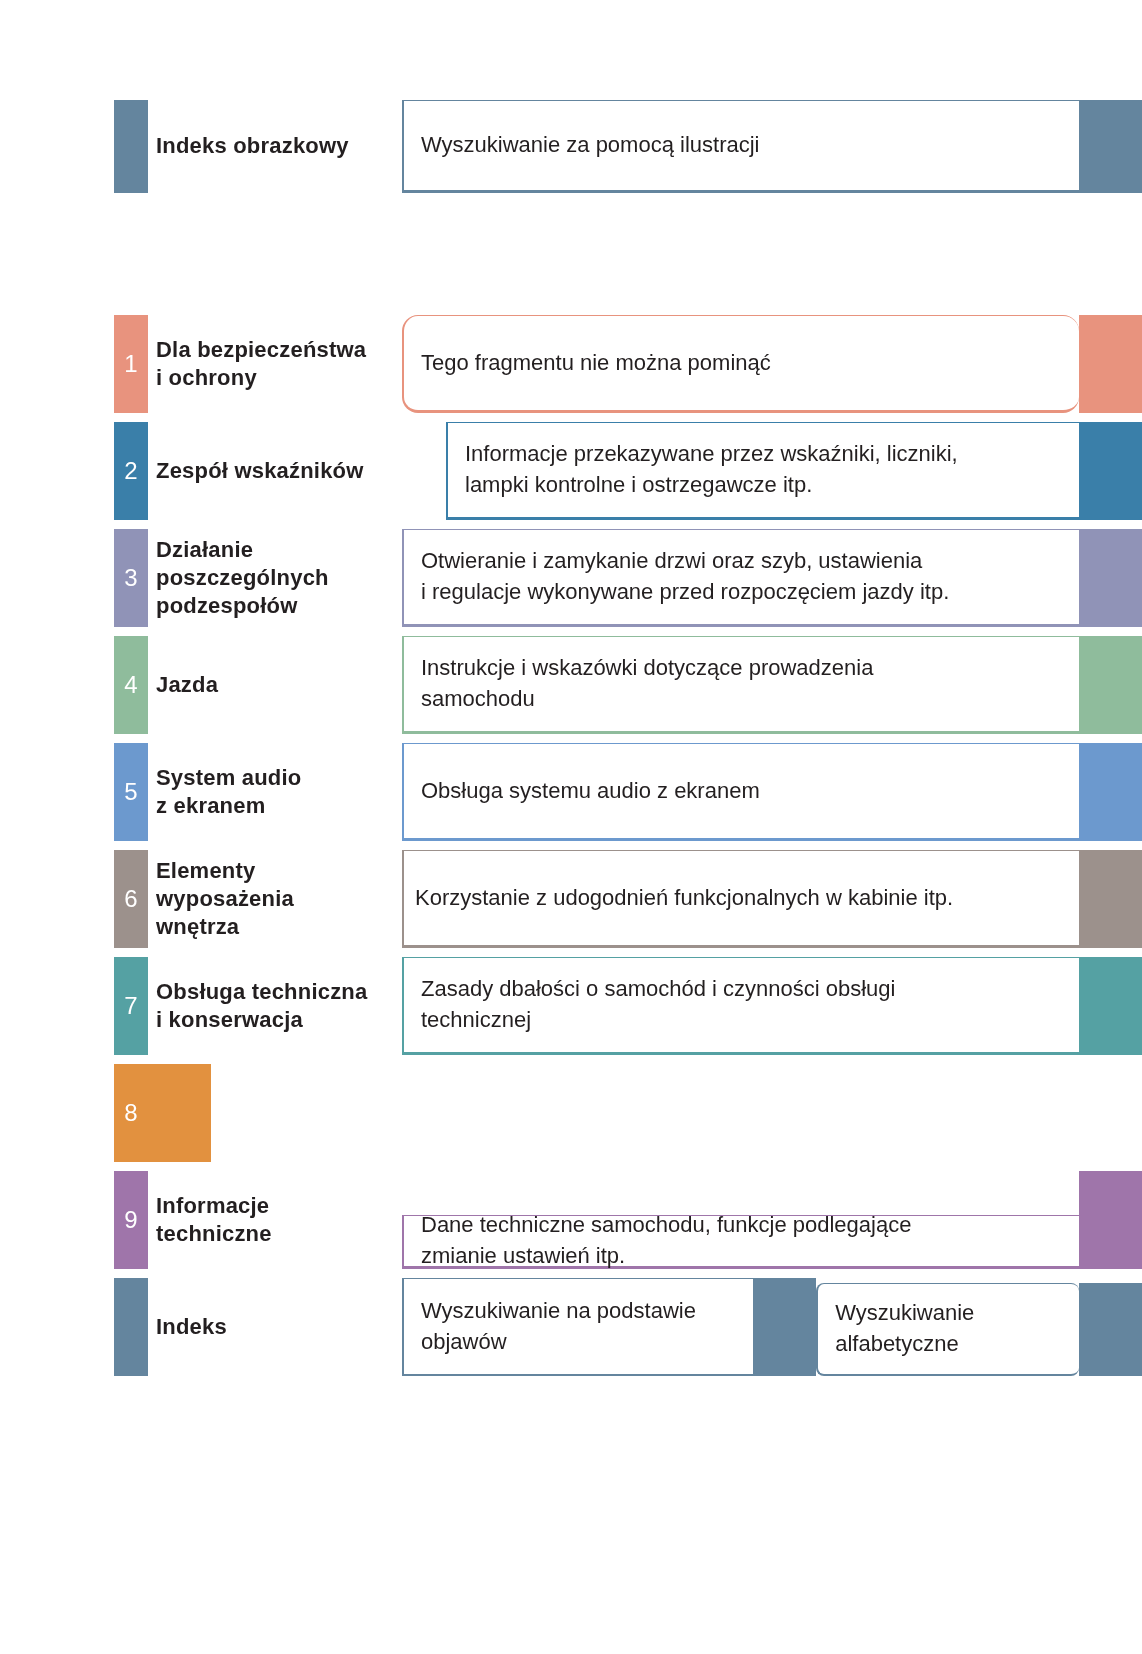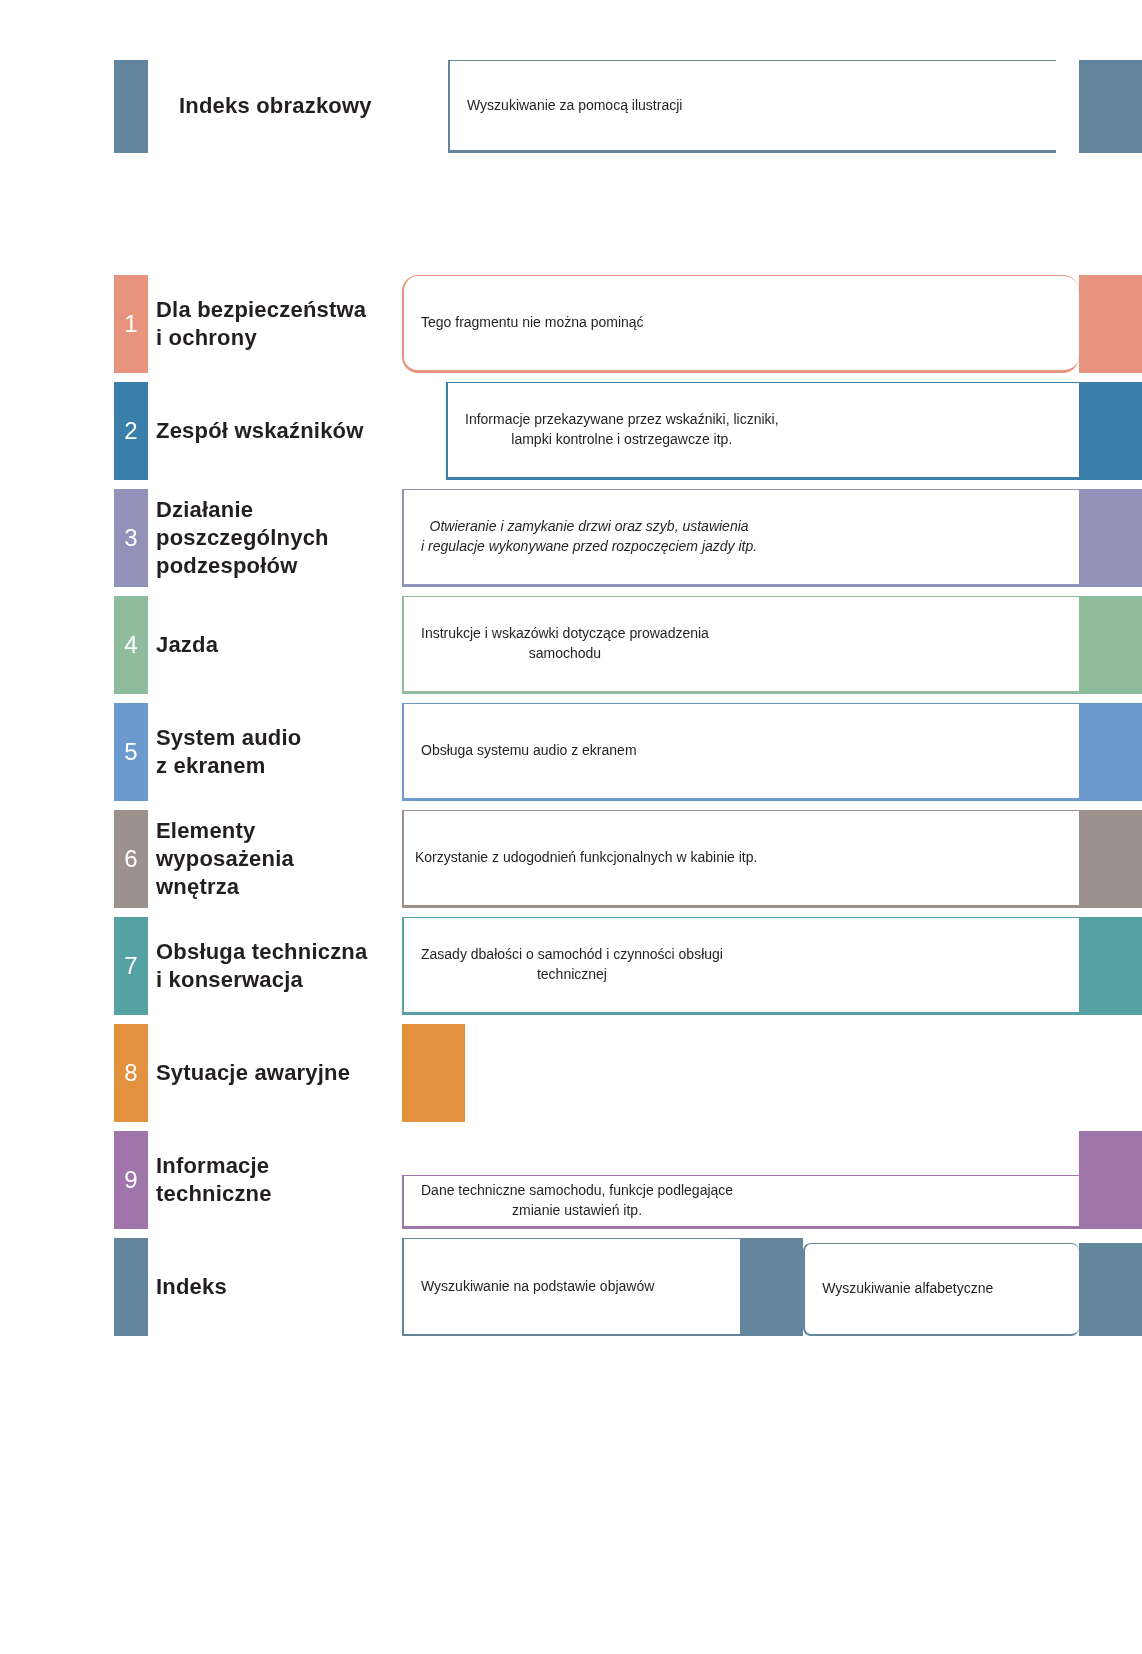--- a/index.html
+++ b/index.html
@@ -26,28 +26,27 @@
     white-space:pre-line; letter-spacing:0.2px;
   }
 
   .desc-box {
     flex:1 1 auto;
     display:flex; align-items:center;
     padding-left:17px; padding-right:10px;
     background:#ffffff;
     border-style:solid;
     border-width:1px 0 3px 2px;
-    font-size:14px; line-height:1.4;
+    font-size:22px; line-height:1.4;
     white-space:pre-line;
-    text-align:center;
   }
 
   .tab-right { flex:0 0 63px; width:63px; }
 
-  .row-top { margin-top:60px; height:93px; margin-bottom:122px;gap:23px; }
+  .row-top { margin-top:100px; height:93px; margin-bottom:122px; }
   .section-row { height:98px; margin-bottom:9px; }
 
   .index-row { height:98px; }
   .index-stack { flex:1 1 auto; display:flex; }
   .index-line { flex:1 1 auto; display:flex; align-items:stretch; }
   .index-line + .index-line { margin-top:5px; }
   .index-line .desc-box { border-width:1px 0 2px 2px; }
 </style>
 </head>
 <body>
@@ -87,21 +86,21 @@
     <div class="tab-right" style="background-color: rgb(58, 127, 169);"></div>
   </div>
 
   <div class="row section-row">
     <div class="tab-left" style="background-color: rgb(144, 147, 183);">
       <span class="num">3</span>
     </div>
     <div class="title">Działanie
 poszczególnych
 podzespołów</div>
-    <div class="desc-box" style="border-color: rgb(144, 147, 183); font-style: italic;">
+    <div class="desc-box" style="border-color: rgb(144, 147, 183);">
       <span>Otwieranie i zamykanie drzwi oraz szyb, ustawienia
 i regulacje wykonywane przed rozpoczęciem jazdy itp.</span>
     </div>
     <div class="tab-right" style="background-color: rgb(144, 147, 183);"></div>
   </div>
 
   <div class="row section-row">
     <div class="tab-left" style="background-color: rgb(143, 188, 156);">
       <span class="num">4</span>
     </div>
@@ -148,21 +147,20 @@
       <span>Zasady dbałości o samochód i czynności obsługi
 technicznej</span>
     </div>
     <div class="tab-right" style="background-color: rgb(85, 161, 163);"></div>
   </div>
 
   <div class="row section-row">
     <div class="tab-left" style="background-color: rgb(226, 145, 63);">
       <span class="num">8</span>
     </div>
-    <div class="title">Sytuacje awaryjne</div>
     <div class="tab-right" style="background-color: rgb(226, 145, 63);"></div>
   </div>
 
   <div class="row section-row">
     <div class="tab-left" style="background-color: rgb(159, 117, 170);">
       <span class="num">9</span>
     </div>
     <div class="title">Informacje
 techniczne</div>
     <div class="desc-box" style="border-color: rgb(159, 117, 170); margin-top: 44px;">

